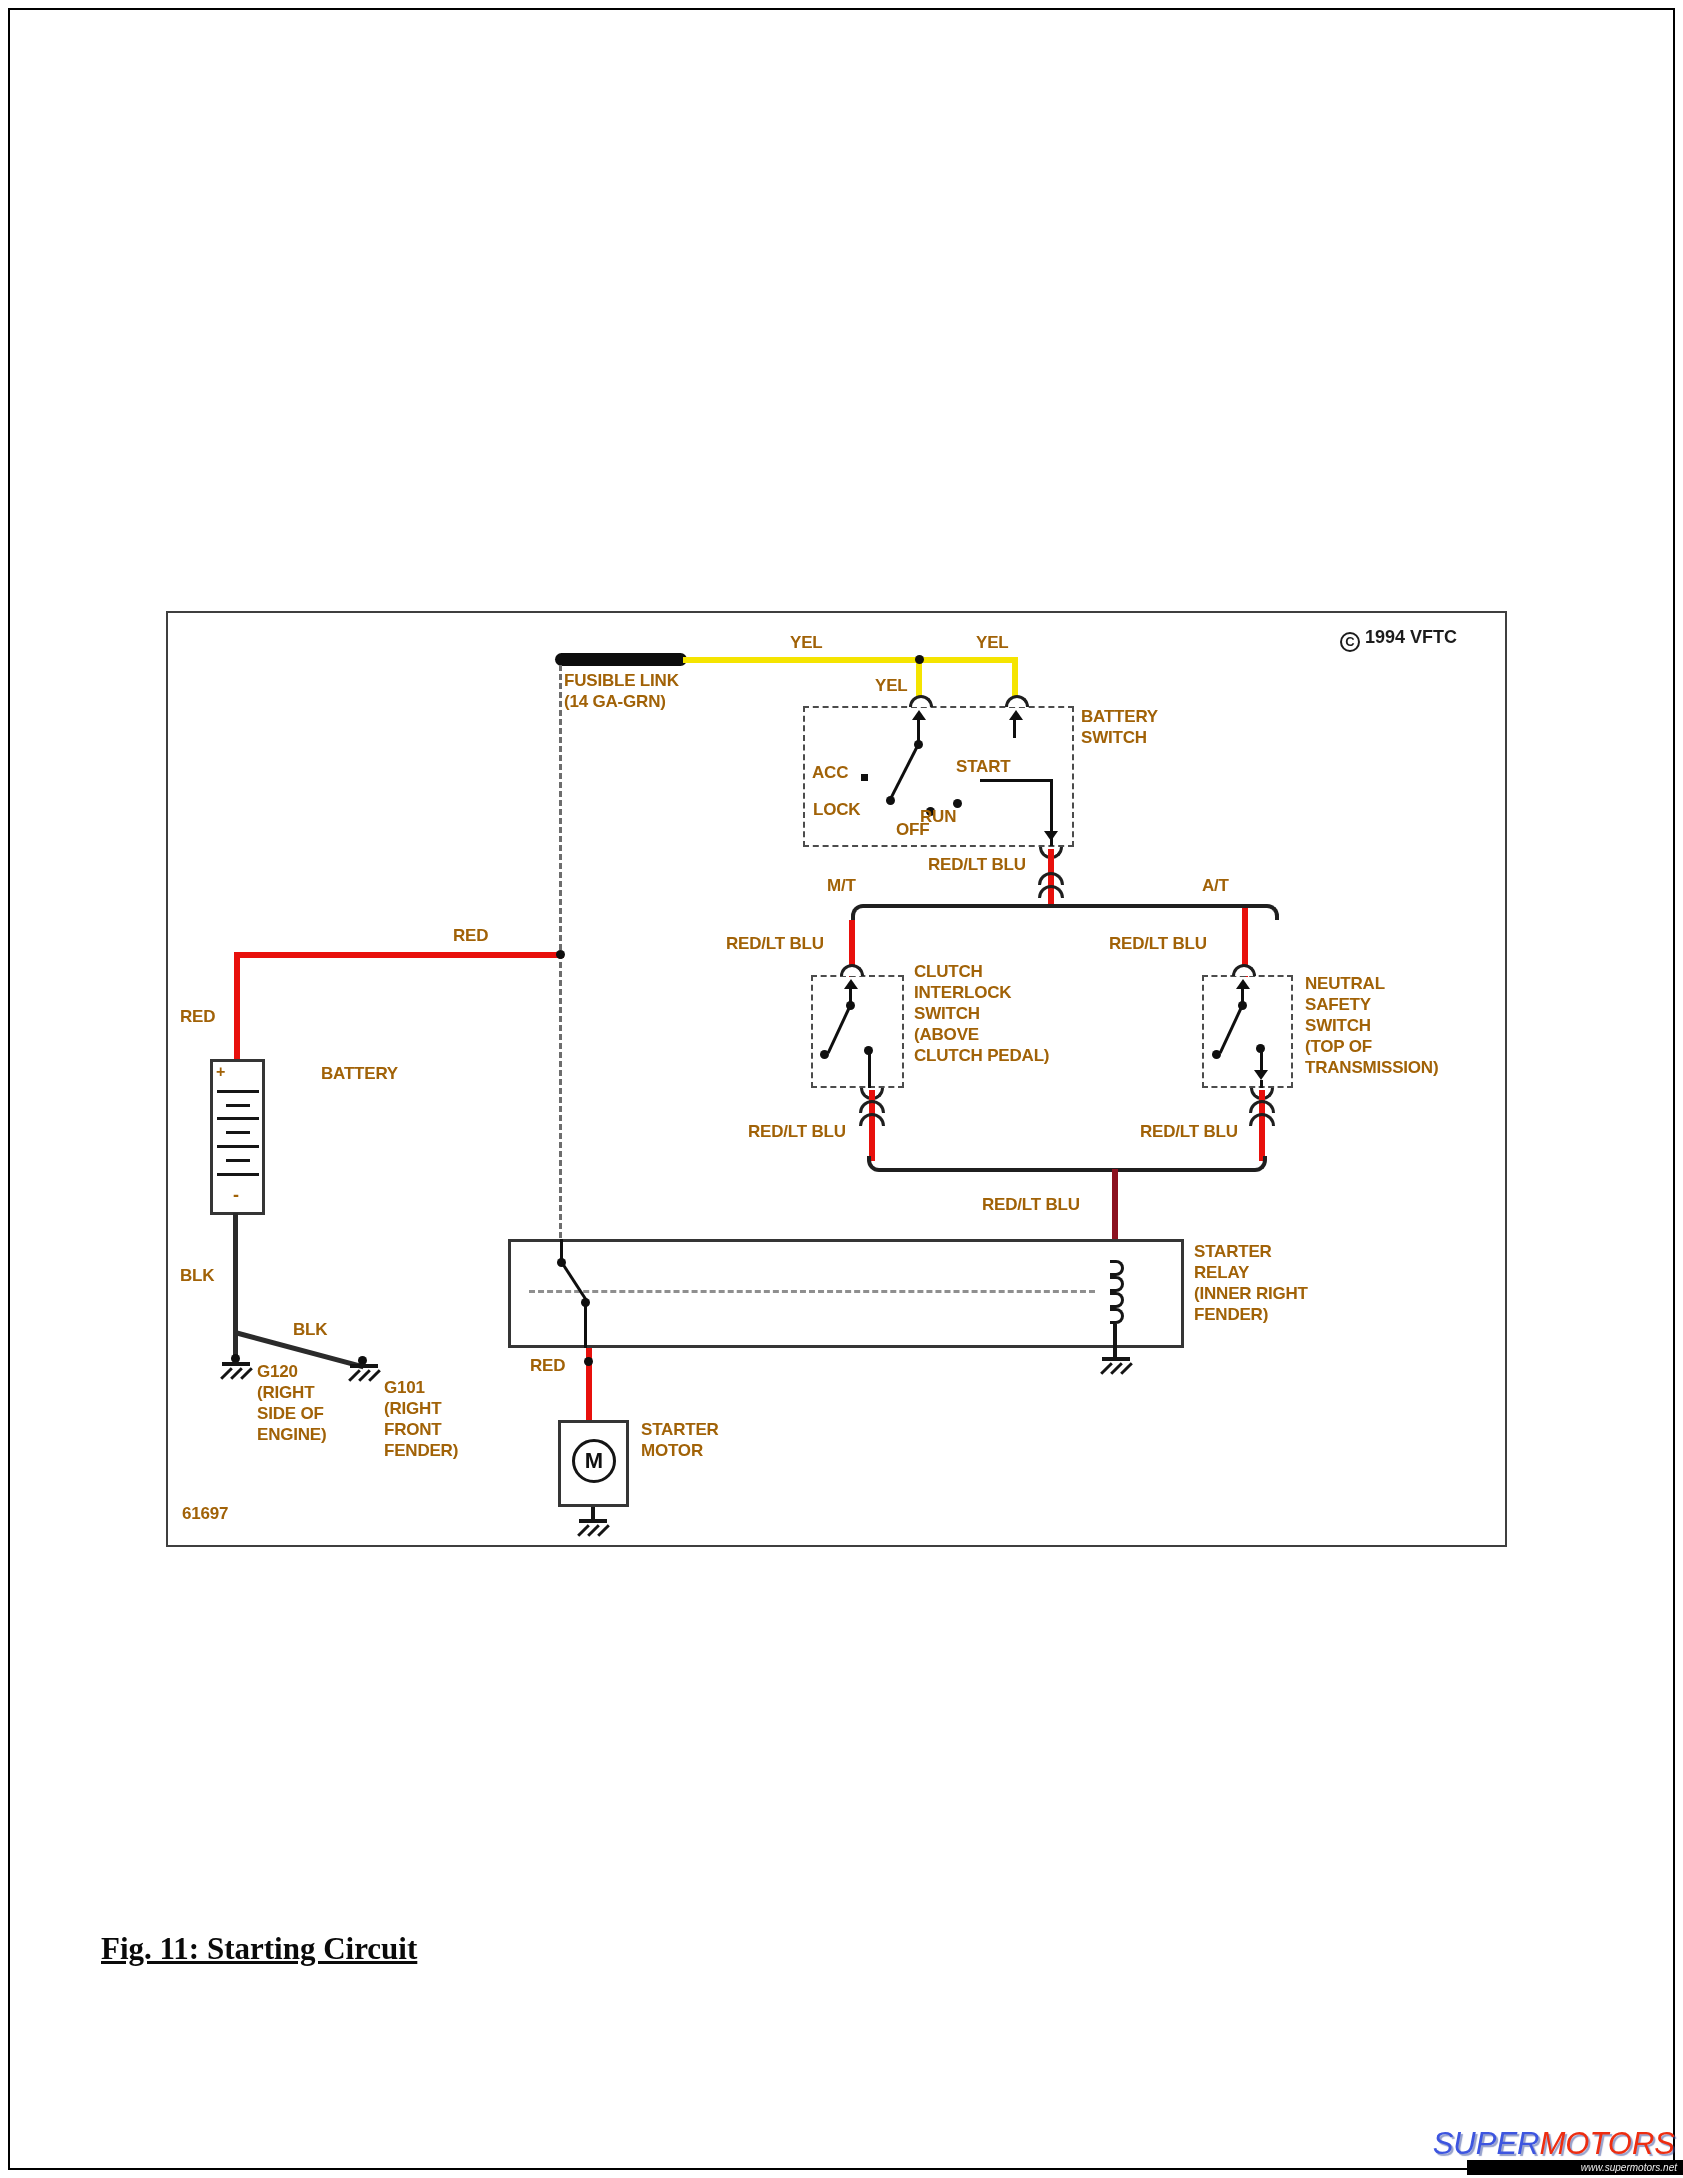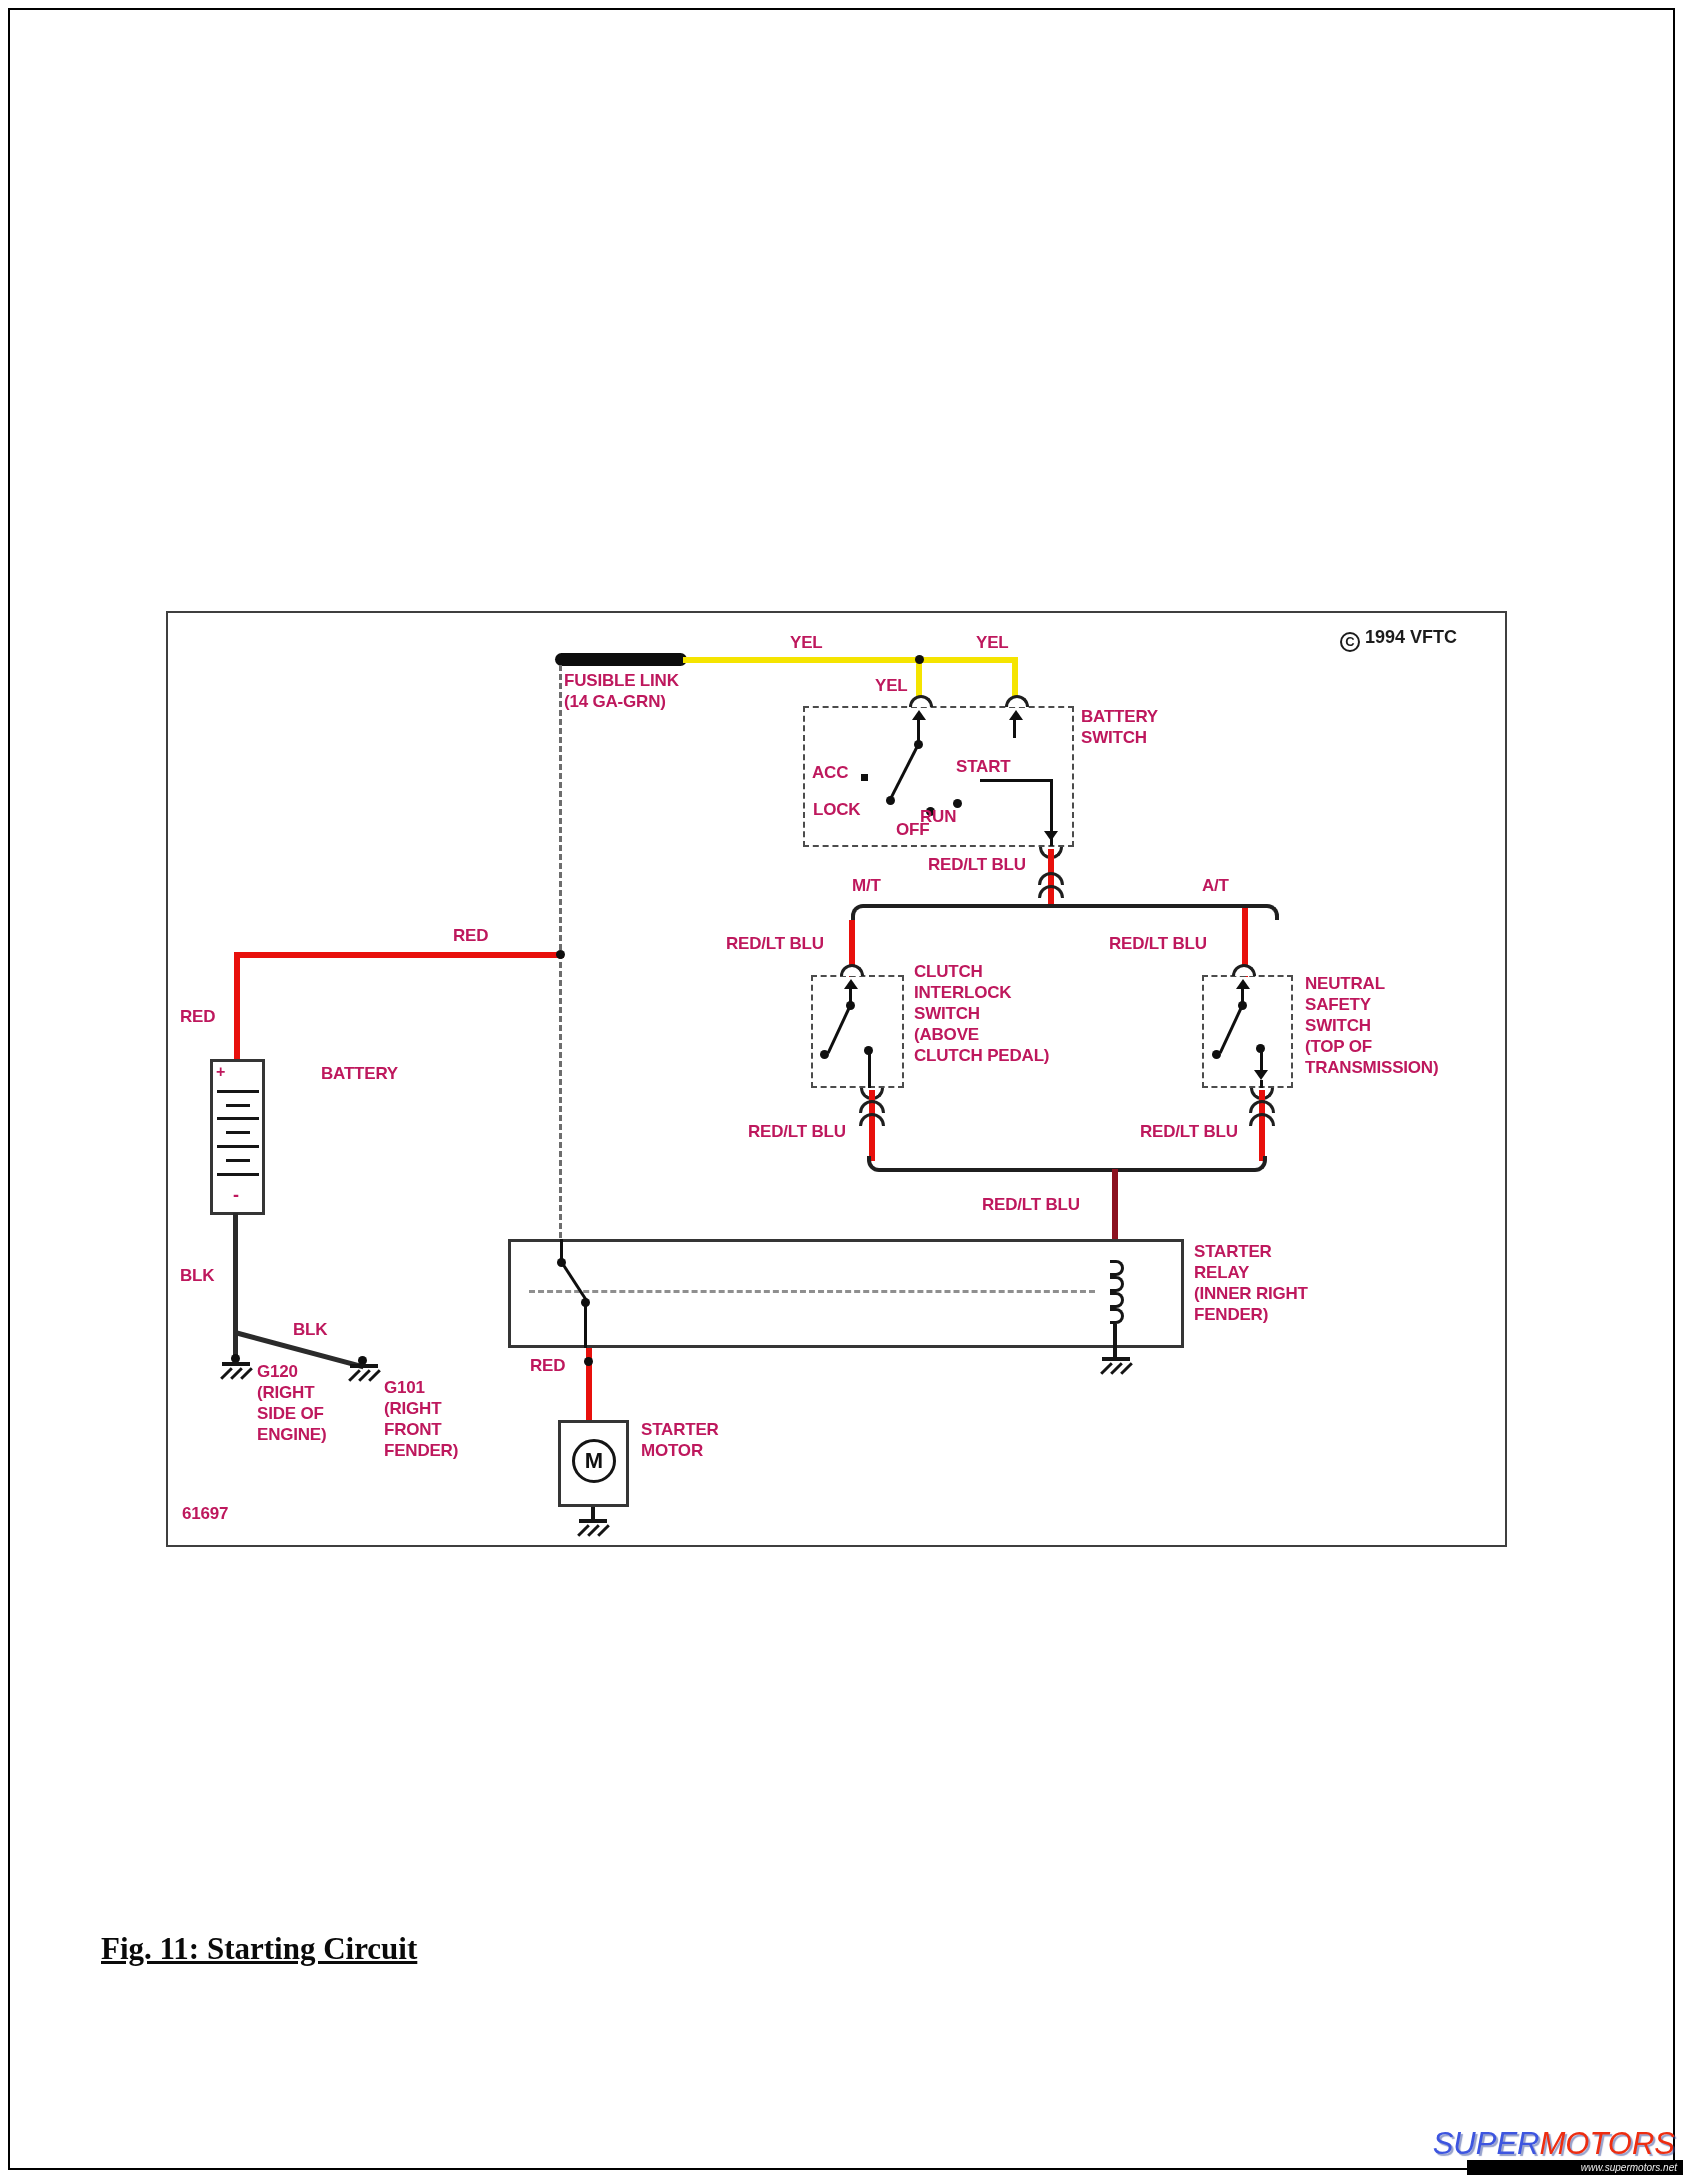--- a/index.html
+++ b/index.html
@@ -1,20 +1,20 @@
 <!DOCTYPE html>
 <html><head>
 <meta charset="utf-8">
 <style>
   *{box-sizing:border-box;}
   html,body{margin:0;padding:0;}
   body{width:1683px;height:2178px;position:relative;background:#ffffff;font-family:"Liberation Sans",sans-serif;overflow:hidden;}
   .page-border{position:absolute;left:8px;top:8px;right:8px;bottom:8px;border:2px solid #000;}
   .diagram{position:absolute;left:166px;top:611px;width:1341px;height:936px;border:2px solid #3f3f3f;background:#fff;}
-  .lbl{position:absolute;font-weight:bold;font-size:17px;color:#be185d;letter-spacing:-0.2px;white-space:nowrap;line-height:20px;}
+  .lbl{position:absolute;font-weight:bold;font-size:17px;color:#a16207;letter-spacing:-0.2px;white-space:nowrap;line-height:20px;}
   .lbl-block div{line-height:21px;}
   .w{position:absolute;}
   .dot{position:absolute;width:9px;height:9px;border-radius:50%;background:#0f0f0f;}
   .sq{position:absolute;width:7px;height:7px;background:#0f0f0f;}
   .dashed-box{position:absolute;border:2px dashed #4c4c4c;background:transparent;}
   .solid-box{position:absolute;border:3px solid #353535;background:#fff;}
   .arm{position:absolute;width:3px;background:#0f0f0f;transform-origin:top center;}
   .bump{position:absolute;width:24px;height:12px;border:3px solid #1e1e1e;border-bottom:none;border-radius:12px 12px 0 0;background:#fff;}
   .bump-down{position:absolute;width:24px;height:12px;border:3px solid #1e1e1e;border-top:none;border-radius:0 0 12px 12px;background:#fff;}
   .arc-up{position:absolute;width:26px;height:13px;border:3px solid #1e1e1e;border-bottom:none;border-radius:13px 13px 0 0;}
@@ -87,21 +87,21 @@
   <div class="w" style="left:812px;top:166px;width:73px;height:3px;background:#0f0f0f;"></div>
   <div class="w" style="left:882px;top:166px;width:3px;height:67px;background:#0f0f0f;"></div>
   <div class="arrow-down" style="left:876px;top:218px;"></div>
   <div class="bump-down" style="left:871px;top:234px;"></div>
   <div class="w" style="left:880px;top:236px;width:6px;height:57px;background:#e8100c;"></div>
   <div class="arc-up" style="left:870px;top:259px;"></div>
   <div class="arc-up" style="left:870px;top:272px;"></div>
   <div class="lbl" style="left:760px;top:242px;">RED/LT BLU</div>
 
   <div class="bus" style="left:683px;top:291px;width:428px;height:16px;border-top:4px solid #1f1f1f;border-left:4px solid #1f1f1f;border-right:4px solid #1f1f1f;border-radius:12px 12px 0 0;"></div>
-  <div class="lbl" style="left:684px;top:263px;">M/T</div>
+  <div class="lbl" style="left:659px;top:263px;">M/T</div>
   <div class="lbl" style="left:1034px;top:263px;">A/T</div>
   <div class="w" style="left:681px;top:307px;width:6px;height:57px;background:#e8100c;"></div>
   <div class="w" style="left:1074px;top:295px;width:6px;height:69px;background:#e8100c;"></div>
   <div class="lbl" style="left:558px;top:321px;">RED/LT BLU</div>
   <div class="lbl" style="left:941px;top:321px;">RED/LT BLU</div>
 
   <div class="dashed-box" style="left:643px;top:362px;width:93px;height:113px;"></div>
   <div class="bump" style="left:672px;top:351px;"></div>
   <div class="arrow-up" style="left:676px;top:366px;"></div>
   <div class="w" style="left:681px;top:376px;width:3px;height:16px;background:#0f0f0f;"></div>

